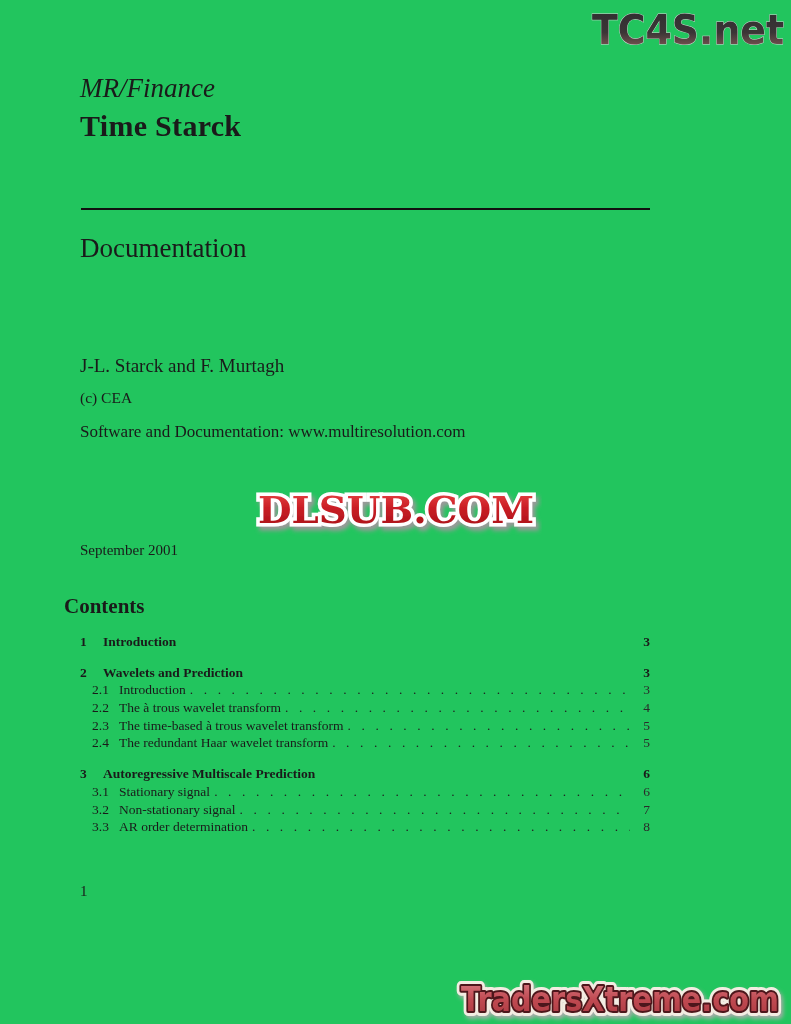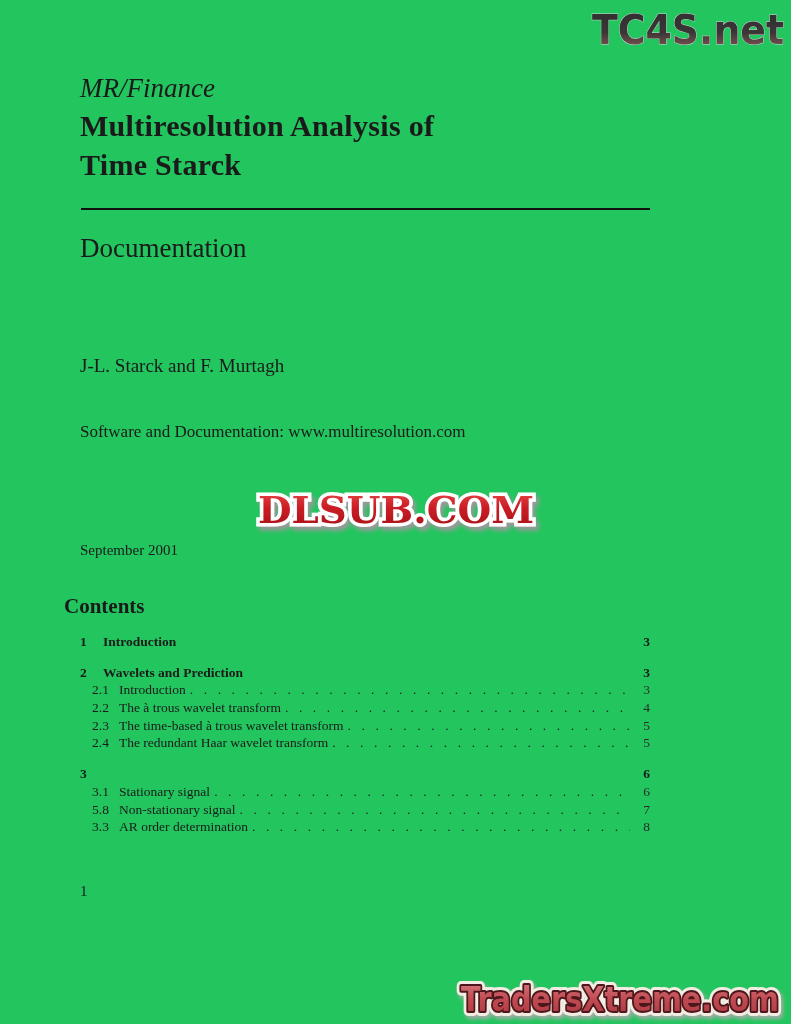--- a/index.html
+++ b/index.html
@@ -65,27 +65,27 @@
         <stop offset="0" stop-color="#2e2e30"></stop>
         <stop offset="0.55" stop-color="#3b3536"></stop>
         <stop offset="1" stop-color="#96625e"></stop>
       </linearGradient>
     </defs>
     <text x="100" y="42" text-anchor="middle" font-family="DejaVu Sans, sans-serif" font-weight="bold" font-size="41" textLength="192" lengthAdjust="spacingAndGlyphs" fill="url(#g-tc4s)" stroke="#d2d2d2" stroke-width="0.9" paint-order="stroke">TC4S.net</text>
   </svg>
 
   <div class="block supertitle">MR/Finance</div>
   <div class="block main-title">
-    <div>Multiresolution Analysis of</div>
     <div>Time Starck</div>
   </div>
   <div class="rule"></div>
   <div class="block doc-subtitle">Documentation</div>
 
   <div class="block authors">J-L. Starck and F. Murtagh</div>
+  <div class="block copyright">(c) CEA</div>
   <div class="block software">Software and Documentation: www.multiresolution.com</div>
 
   <svg class="dlsub-logo" width="292" height="58" viewBox="0 0 292 58">
     <defs>
       <linearGradient id="g-dlsub" x1="0" y1="0" x2="0" y2="1">
         <stop offset="0" stop-color="#ee4d4d"></stop>
         <stop offset="0.45" stop-color="#cb1f26"></stop>
         <stop offset="1" stop-color="#a30f16"></stop>
       </linearGradient>
       <filter id="f-dlsub" x="-20%" y="-20%" width="140%" height="160%">
@@ -130,31 +130,32 @@
       <span class="toc-page">5</span>
     </div>
       <div class="toc-row lvl2">
       <span class="toc-num">2.4</span>
       <span class="toc-title">The redundant Haar wavelet transform</span>
       <span class="toc-leader">. . . . . . . . . . . . . . . . . . . . . . . . . . . . . . . . . . . . . . . . . . . . . . . . . . . . . . . . . . . . . . . . . . . . . .</span>
       <span class="toc-page">5</span>
     </div>
       <div class="toc-row lvl1">
       <span class="toc-num">3</span>
+      <span class="toc-title">Autoregressive Multiscale Prediction</span>
       <span class="toc-leader">. . . . . . . . . . . . . . . . . . . . . . . . . . . . . . . . . . . . . . . . . . . . . . . . . . . . . . . . . . . . . . . . . . . . . .</span>
       <span class="toc-page">6</span>
     </div>
       <div class="toc-row lvl2">
       <span class="toc-num">3.1</span>
       <span class="toc-title">Stationary signal</span>
       <span class="toc-leader">. . . . . . . . . . . . . . . . . . . . . . . . . . . . . . . . . . . . . . . . . . . . . . . . . . . . . . . . . . . . . . . . . . . . . .</span>
       <span class="toc-page">6</span>
     </div>
       <div class="toc-row lvl2">
-      <span class="toc-num">5.8</span>
+      <span class="toc-num">3.2</span>
       <span class="toc-title">Non-stationary signal</span>
       <span class="toc-leader">. . . . . . . . . . . . . . . . . . . . . . . . . . . . . . . . . . . . . . . . . . . . . . . . . . . . . . . . . . . . . . . . . . . . . .</span>
       <span class="toc-page">7</span>
     </div>
       <div class="toc-row lvl2">
       <span class="toc-num">3.3</span>
       <span class="toc-title">AR order determination</span>
       <span class="toc-leader">. . . . . . . . . . . . . . . . . . . . . . . . . . . . . . . . . . . . . . . . . . . . . . . . . . . . . . . . . . . . . . . . . . . . . .</span>
       <span class="toc-page">8</span>
     </div>

